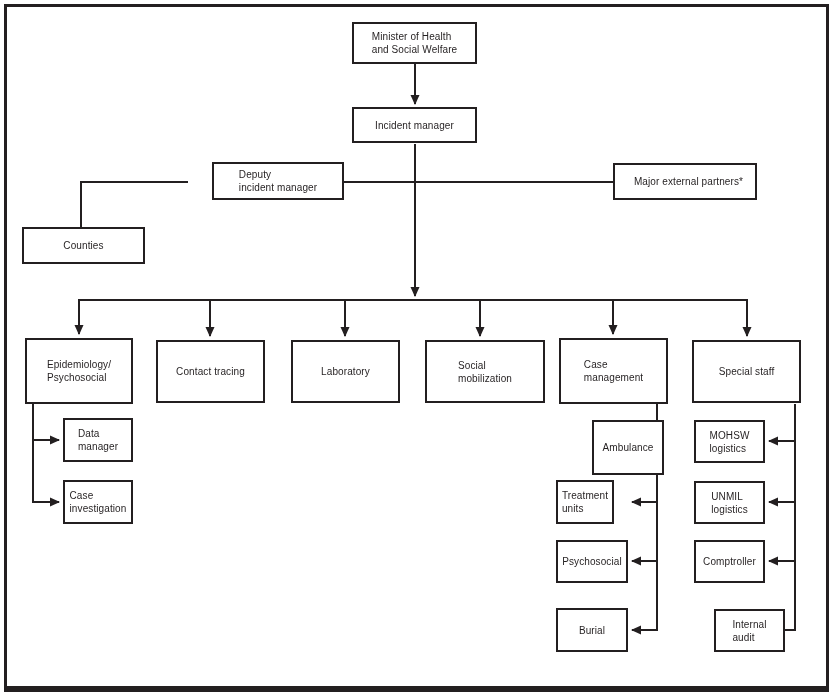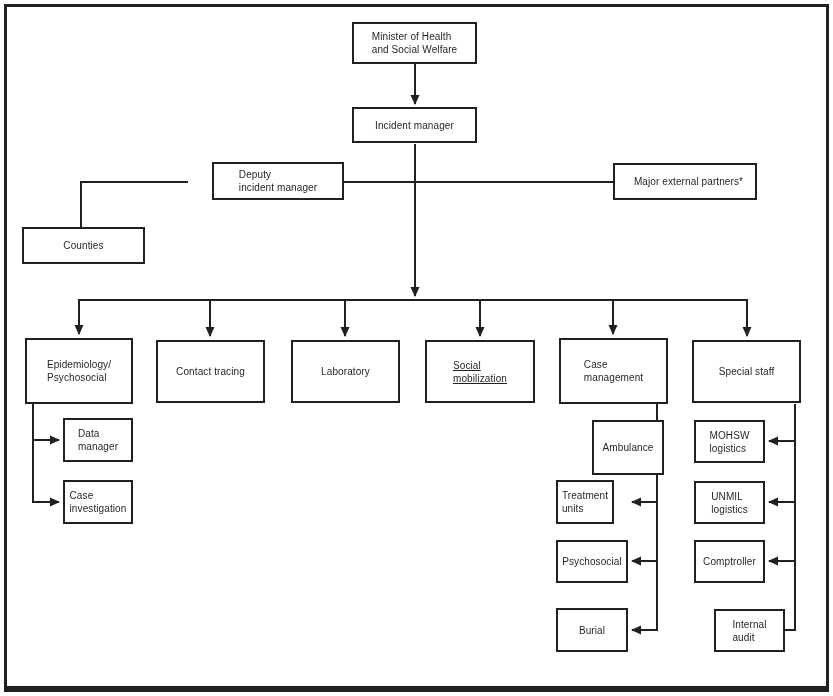--- a/index.html
+++ b/index.html
@@ -33,21 +33,21 @@
   }
   
   .n-minister      {left:352px;top:22px; width:125px;height:42px;}
   .n-incident      {left:352px;top:107px;width:125px;height:36px;}
   .n-deputy        {left:188px;top:162px;width:132px;height:38px;margin-left:24px;}
   .n-partners      {left:613px;top:163px;width:144px;height:37px;padding-left:7px;}
   .n-counties      {left:22px; top:227px;width:123px;height:37px;}
   .n-epidemiology  {left:25px; top:338px;width:108px;height:66px;}
   .n-contact       {left:156px;top:340px;width:109px;height:63px;}
   .n-laboratory    {left:291px;top:340px;width:109px;height:63px;}
-  .n-social        {left:425px;top:340px;width:110px;height:63px;text-decoration:underline;}
+  .n-social        {left:425px;top:340px;width:120px;height:63px;}
   .n-casemgmt      {left:559px;top:338px;width:109px;height:66px;}
   .n-special       {left:692px;top:340px;width:109px;height:63px;}
   .n-datamanager   {left:63px; top:418px;width:70px; height:44px;}
   .n-caseinvest    {left:63px; top:480px;width:70px; height:44px;}
   .n-ambulance     {left:556px;top:420px;width:72px; height:55px;margin-left:36px;}
   .n-treatment     {left:556px;top:480px;width:58px; height:44px;}
   .n-psychosocial  {left:556px;top:540px;width:72px; height:43px;}
   .n-burial        {left:556px;top:608px;width:72px; height:44px;}
   .n-mohsw         {left:694px;top:420px;width:71px; height:43px;}
   .n-unmil         {left:694px;top:481px;width:71px; height:43px;}

